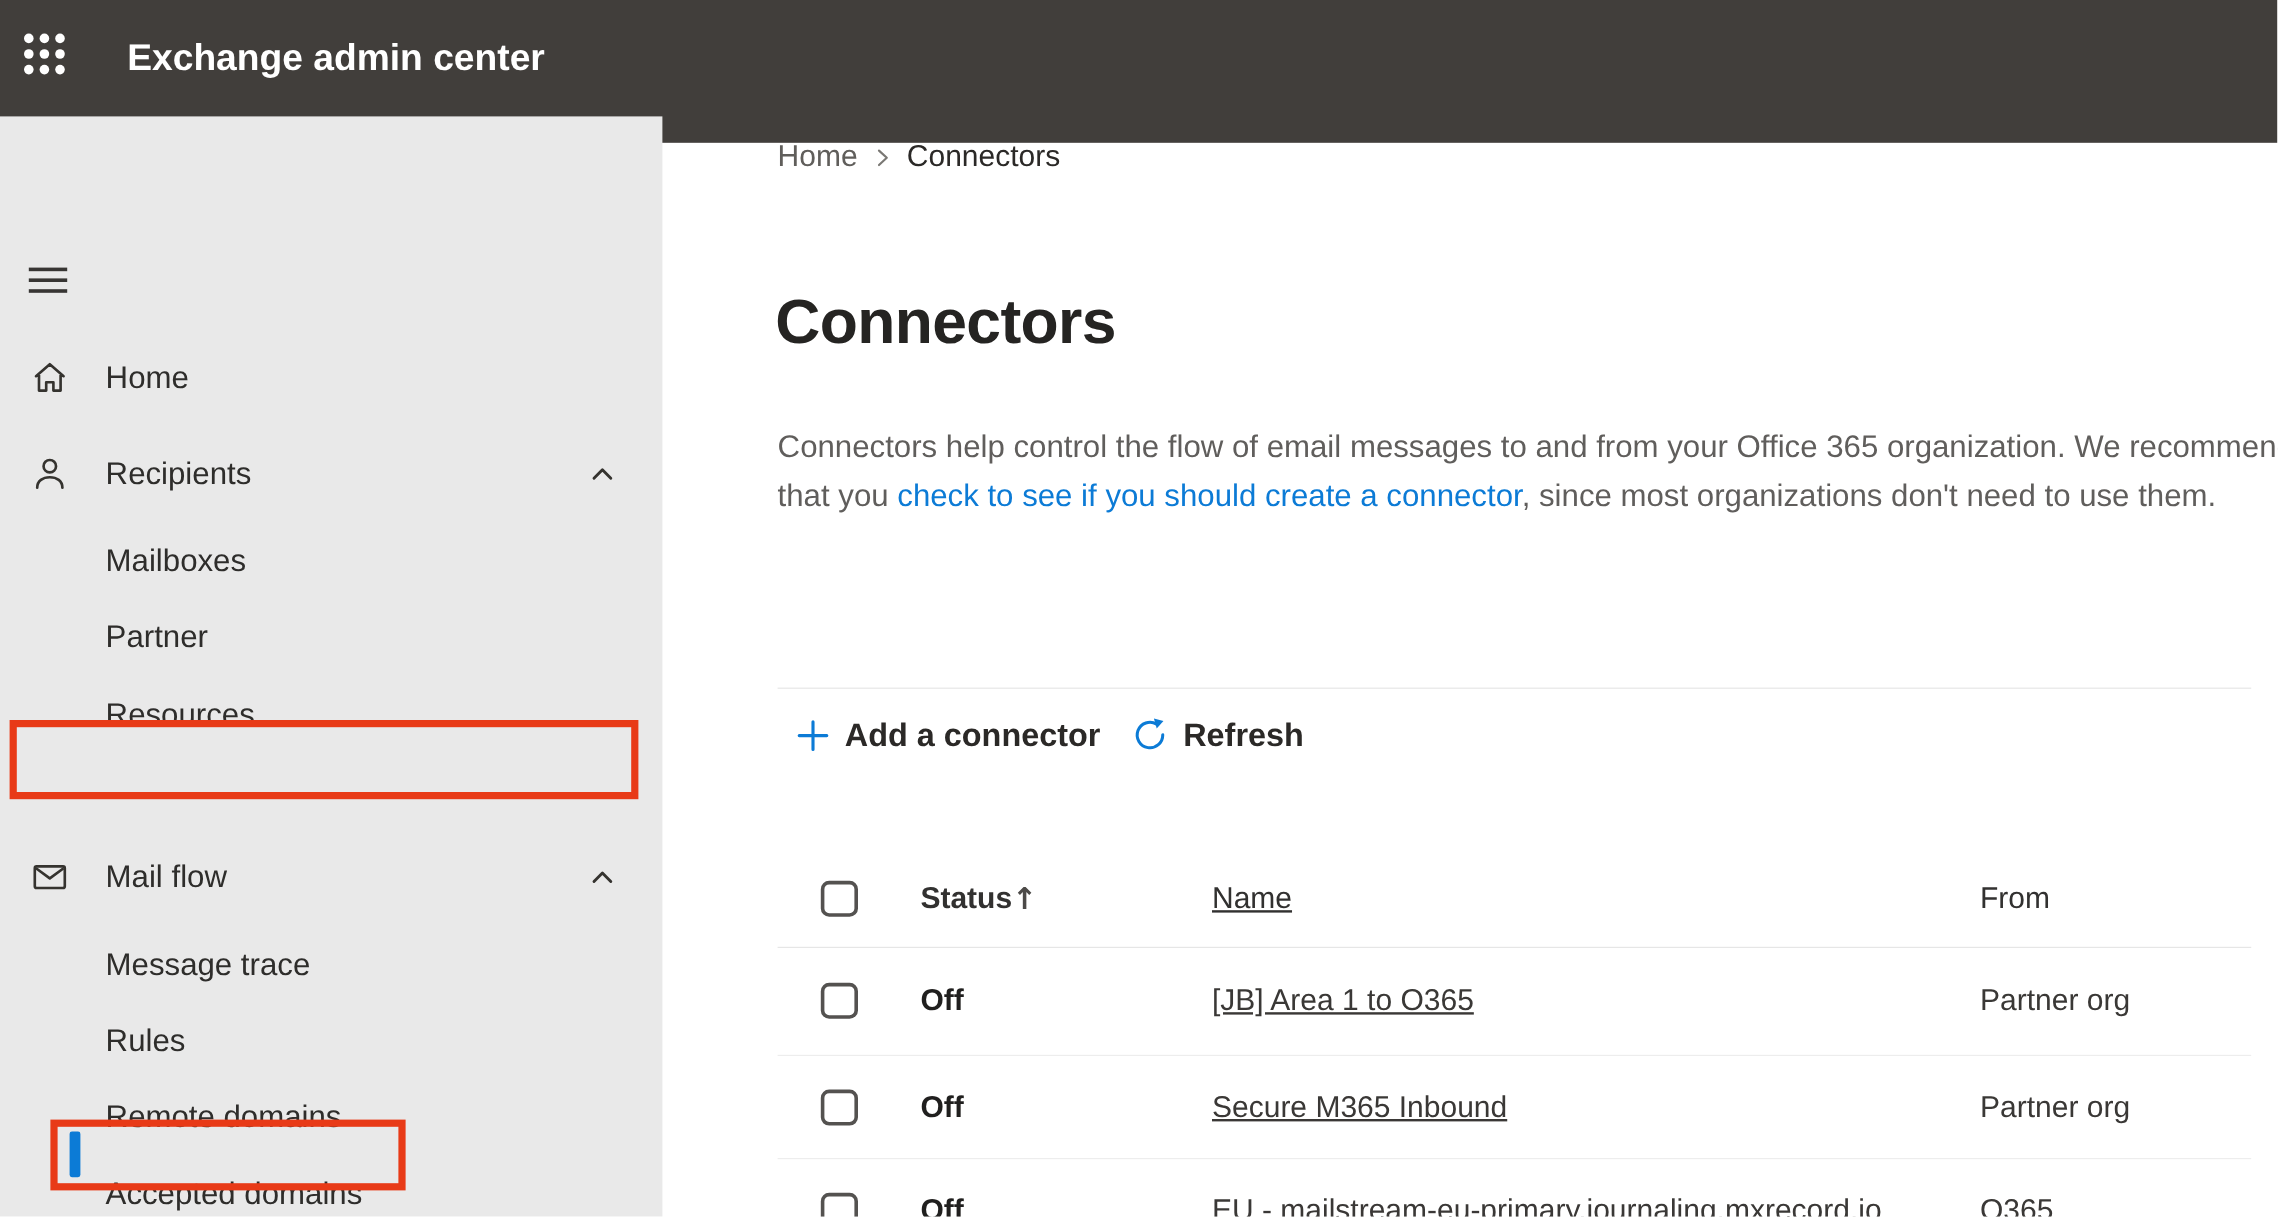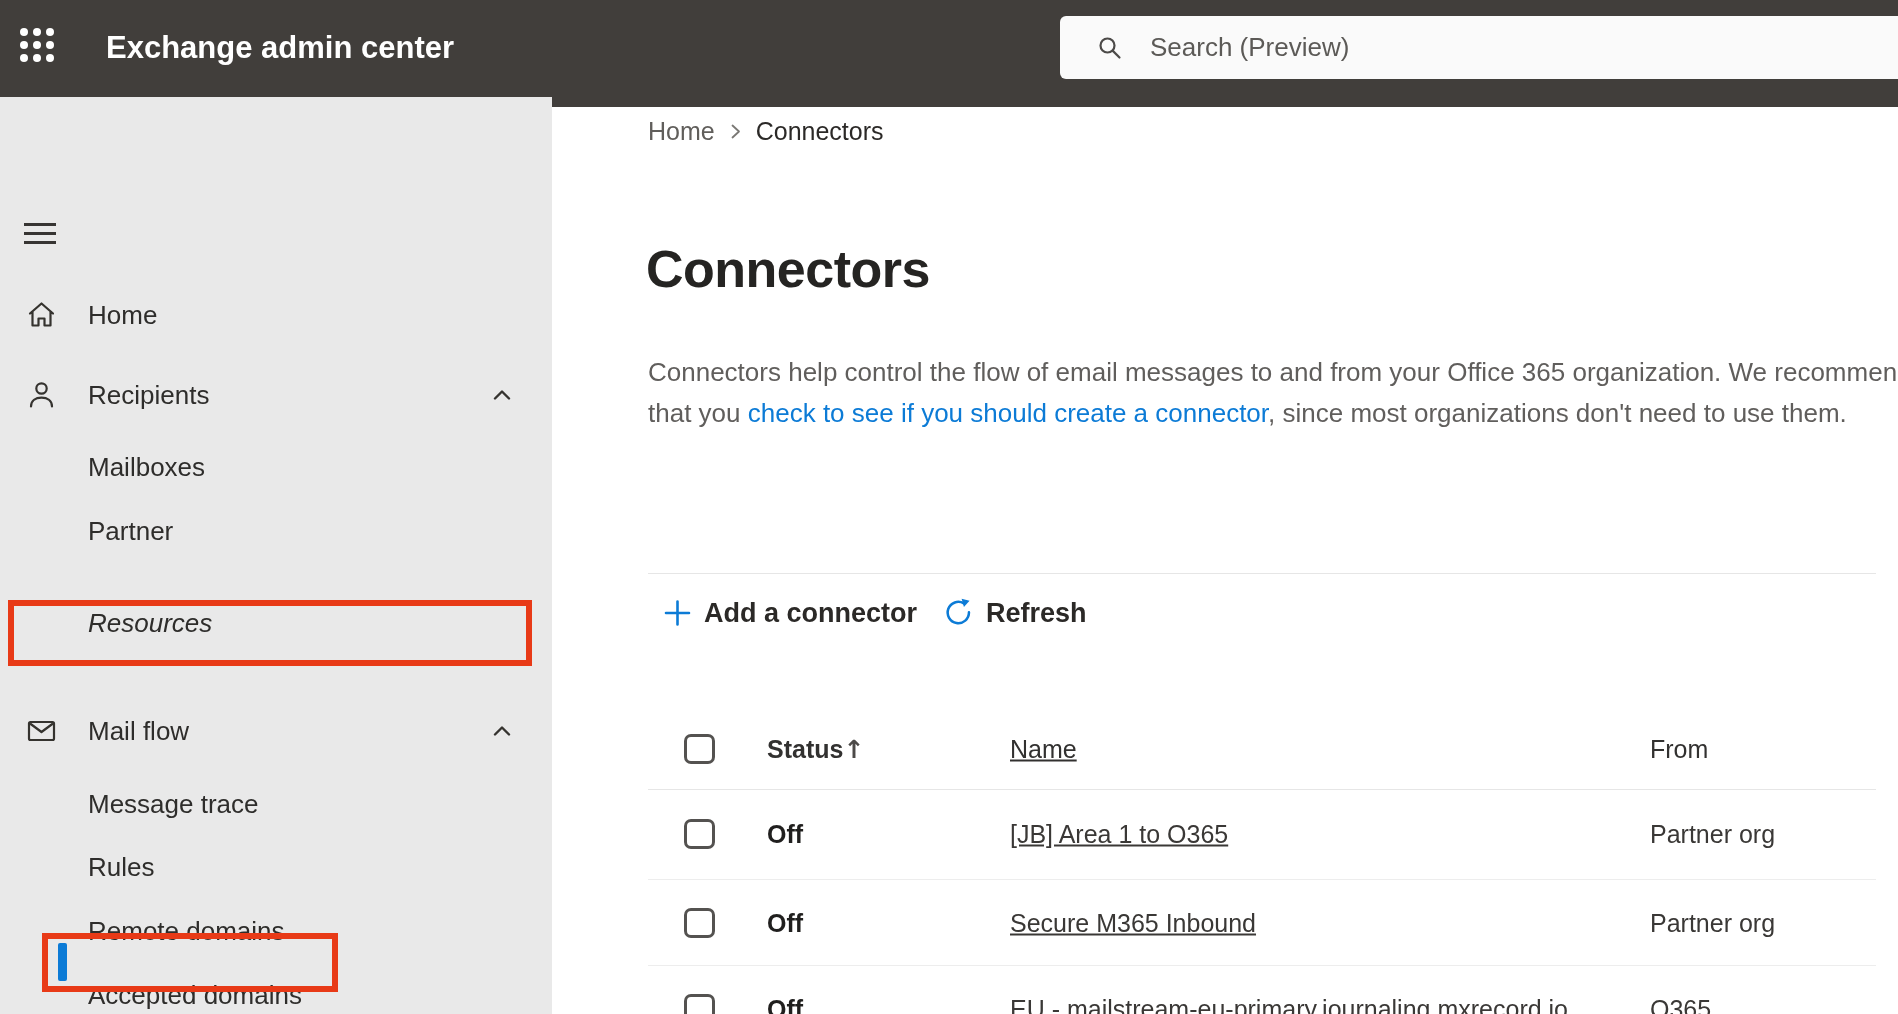--- a/index.html
+++ b/index.html
@@ -4,21 +4,21 @@
 <style>
   html,body{margin:0;padding:0;background:#fff;}
   .screen{
     position:relative;width:1898px;height:1014px;overflow:hidden;
     font-family:"Liberation Sans","DejaVu Sans",sans-serif;
     background:#ffffff;color:#2b2927;
   }
   .abs{position:absolute;}
   .vc{transform:translateY(-50%);}
   
-  .topbar{left:0;top:0;width:1898px;height:107px;background:#413e3b;}
+  .topbar{left:0;top:0;width:1898px;height:119px;background:#413e3b;}
   .waffle{left:20px;top:28px;width:40px;height:38px;display:grid;
           grid-template-columns:repeat(3,8px);grid-template-rows:repeat(3,8px);
           gap:5px;cursor:pointer;}
   .waffle i{background:#fff;border-radius:50%;width:8px;height:8px;display:block;}
   .apptitle{left:106px;top:48px;color:#ffffff;font-size:31px;font-weight:600;white-space:nowrap;}
   .searchbox{left:1060px;top:16px;width:838px;height:63px;background:#fafafa;
              border-radius:6px 0 0 6px;display:flex;align-items:center;}
   .search-ph{color:#5c5a57;font-size:26px;margin-left:26px;}
   .searchbox svg{margin-left:36px;flex:0 0 auto;}
   
@@ -66,27 +66,20 @@
         <i></i>
         <i></i>
         <i></i>
         <i></i>
         <i></i>
         <i></i>
         <i></i>
         <i></i>
     </div>
     <div class="abs vc apptitle">Exchange admin center</div>
-    <div class="abs searchbox">
-      <svg width="28" height="28" viewBox="0 0 28 28">
-        <circle cx="11.5" cy="11.5" r="7" fill="none" stroke="#4c4a48" stroke-width="2.2"></circle>
-        <line x1="16.6" y1="16.6" x2="23.5" y2="23.5" stroke="#4c4a48" stroke-width="2.2" stroke-linecap="round"></line>
-      </svg>
-      <span class="search-ph">Search (Preview)</span>
-    </div>
   </div>
 
   <div class="abs sidebar">
     <div class="abs burger">
         <i></i>
         <i></i>
         <i></i>
       </div>
 
     <div class="abs nav-item" style="top:186px;">
@@ -106,21 +99,21 @@
         <path d="M7 17.5 L14 10.5 L21 17.5" fill="none" stroke="#35332f" stroke-width="2.4" stroke-linecap="round" stroke-linejoin="round"></path>
       </svg>
     </div>
 
     <div class="abs nav-item" style="top:338px;">
       <span class="nav-label">Mailboxes</span>
     </div>
     <div class="abs nav-item" style="top:402px;">
       <span class="nav-label">Partner</span>
     </div>
-    <div class="abs nav-item" style="top:494px;font-style:italic;">
+    <div class="abs nav-item" style="top:467px;">
       <span class="nav-label">Resources</span>
     </div>
 
     <div class="abs nav-item" style="top:602px;padding-left:48px;">
       <svg class="nav-icon" viewBox="0 0 33 33">
         <rect x="4" y="7.5" width="25" height="18" rx="1.5" fill="none" stroke="#35332f" stroke-width="2.2"></rect>
         <path d="M5 9 L16.5 17.5 L28 9" fill="none" stroke="#35332f" stroke-width="2.2" stroke-linejoin="round"></path>
       </svg>
       <span class="nav-label">Mail flow</span>
       <svg class="nav-chevron" viewBox="0 0 28 28">

